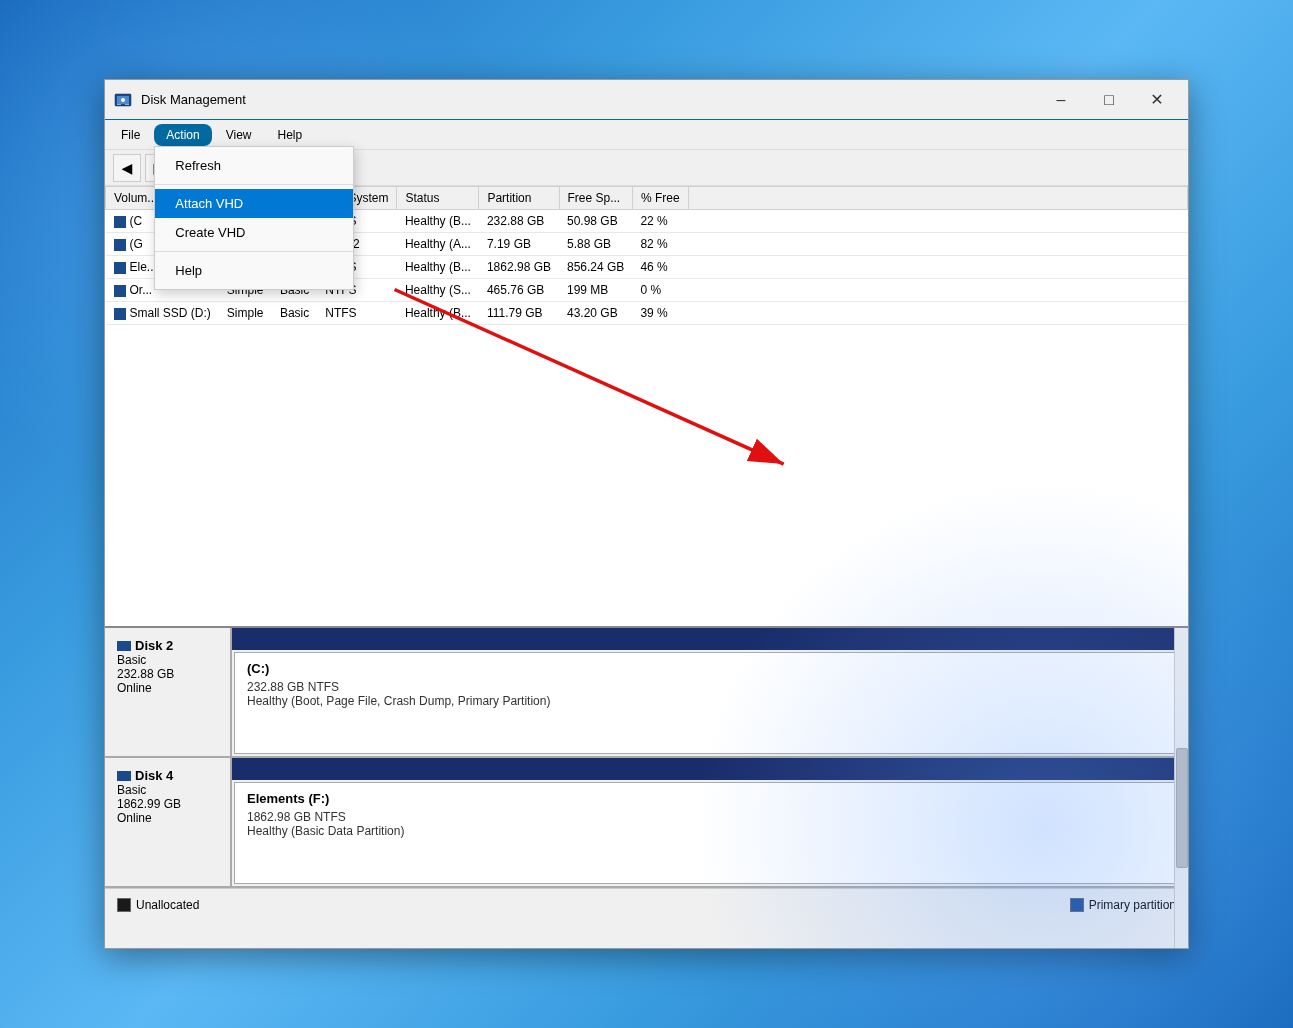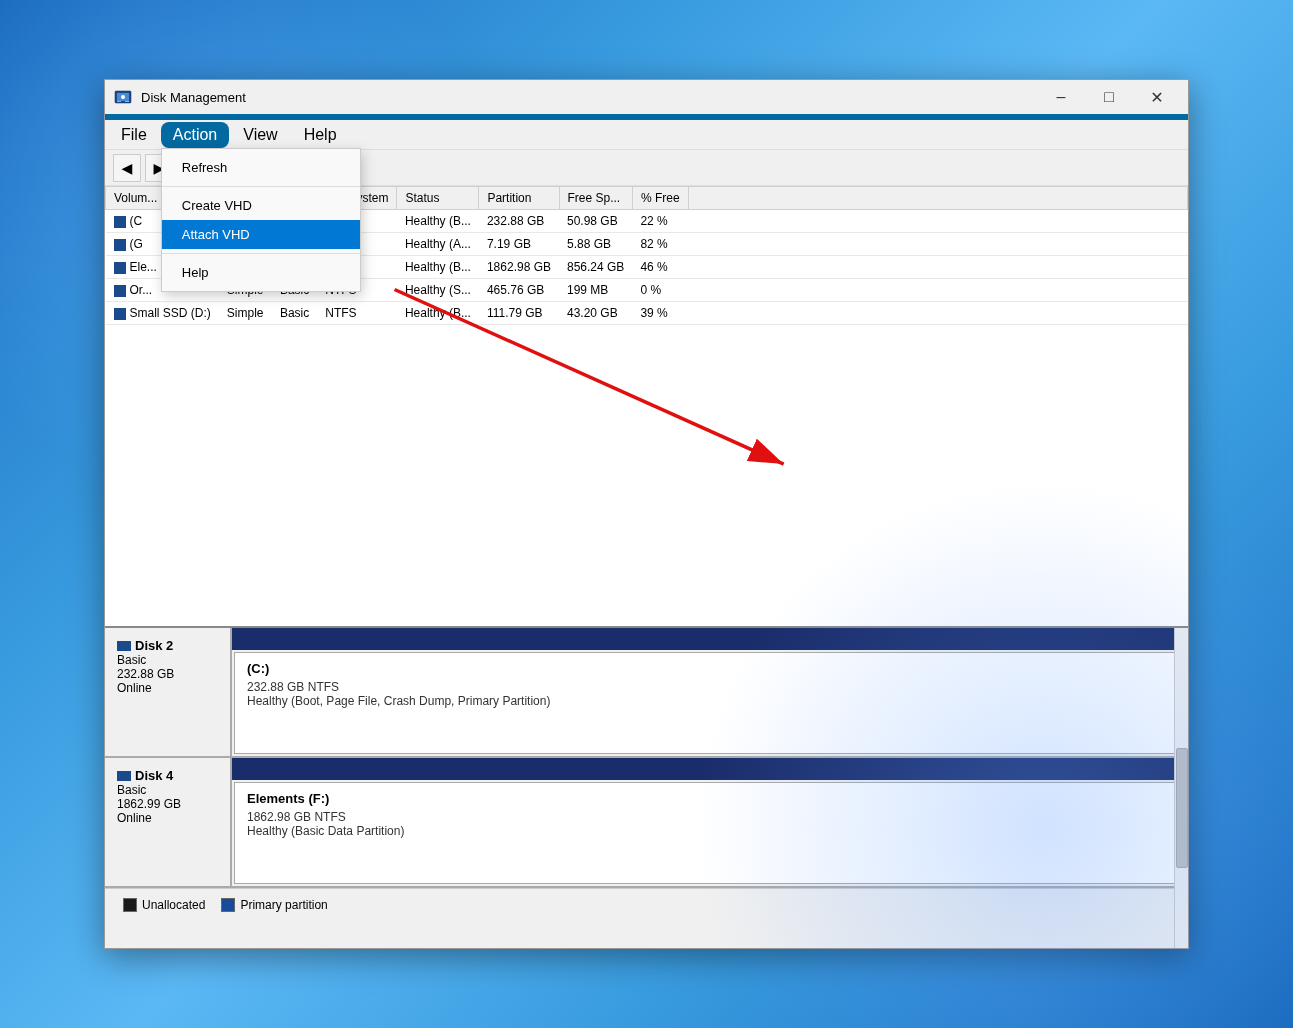--- a/index.html
+++ b/index.html
@@ -45,21 +45,21 @@
       flex-direction: column;
     }
 
     
     .title-bar {
       height: 40px;
       background: #f0f0f0;
       display: flex;
       align-items: center;
       padding: 0 8px;
-      border-bottom: 6px solid #0369a1;
+      border-bottom: 1px solid #0369a1;
       flex-shrink: 0;
     }
     .title-bar-icon {
       width: 20px;
       height: 20px;
       margin-right: 8px;
       display: flex;
       align-items: center;
       justify-content: center;
       flex-shrink: 0;
@@ -94,21 +94,21 @@
       display: flex;
       align-items: center;
       padding: 0 4px;
       border-bottom: 1px solid #ddd;
       flex-shrink: 0;
       gap: 2px;
     }
     .menu-item {
       padding: 4px 12px;
       cursor: pointer;
-      font-size: 16px;
+      font-size: 12px;
       border-radius: 3px;
       position: relative;
       text-align: center;
     }
     .menu-item.active { background: #0369a1; color: white; border-radius: 8px; }
 
     
     .dropdown {
       position: absolute;
       top: 100%;
@@ -269,24 +269,25 @@
       color: #333;
     }
 
     
     .legend-bar {
       height: 32px;
       background: #f0f0f0;
       border-top: 1px solid #ccc;
       display: flex;
       align-items: center;
-      padding: 0 18px;
+      padding: 0 12px;
       gap: 16px;
       font-size: 12px;
       flex-shrink: 0;
+      justify-content: space-between;
     }
     .legend-item {
       display: flex;
       align-items: center;
       gap: 5px;
     }
     .legend-box {
       width: 14px;
       height: 14px;
       border: 1px solid #666;
@@ -347,22 +348,22 @@
   <div class="menu-bar">
     <div class="menu-wrapper">
       <div class="menu-item">File</div>
     </div>
     <div class="menu-wrapper" style="position:relative;">
       <div class="menu-item active">Action</div>
 
       <div class="dropdown">
         <div class="dropdown-item">Refresh</div>
         <div class="dropdown-separator"></div>
+        <div class="dropdown-item highlighted">Attach VHD</div>
         <div class="dropdown-item">Create VHD</div>
-        <div class="dropdown-item highlighted">Attach VHD</div>
         <div class="dropdown-separator"></div>
         <div class="dropdown-item">Help</div>
       </div>
     </div>
     <div class="menu-item">View</div>
     <div class="menu-item">Help</div>
   </div>
 
   <div class="toolbar">
     <button class="toolbar-btn">◀</button>

